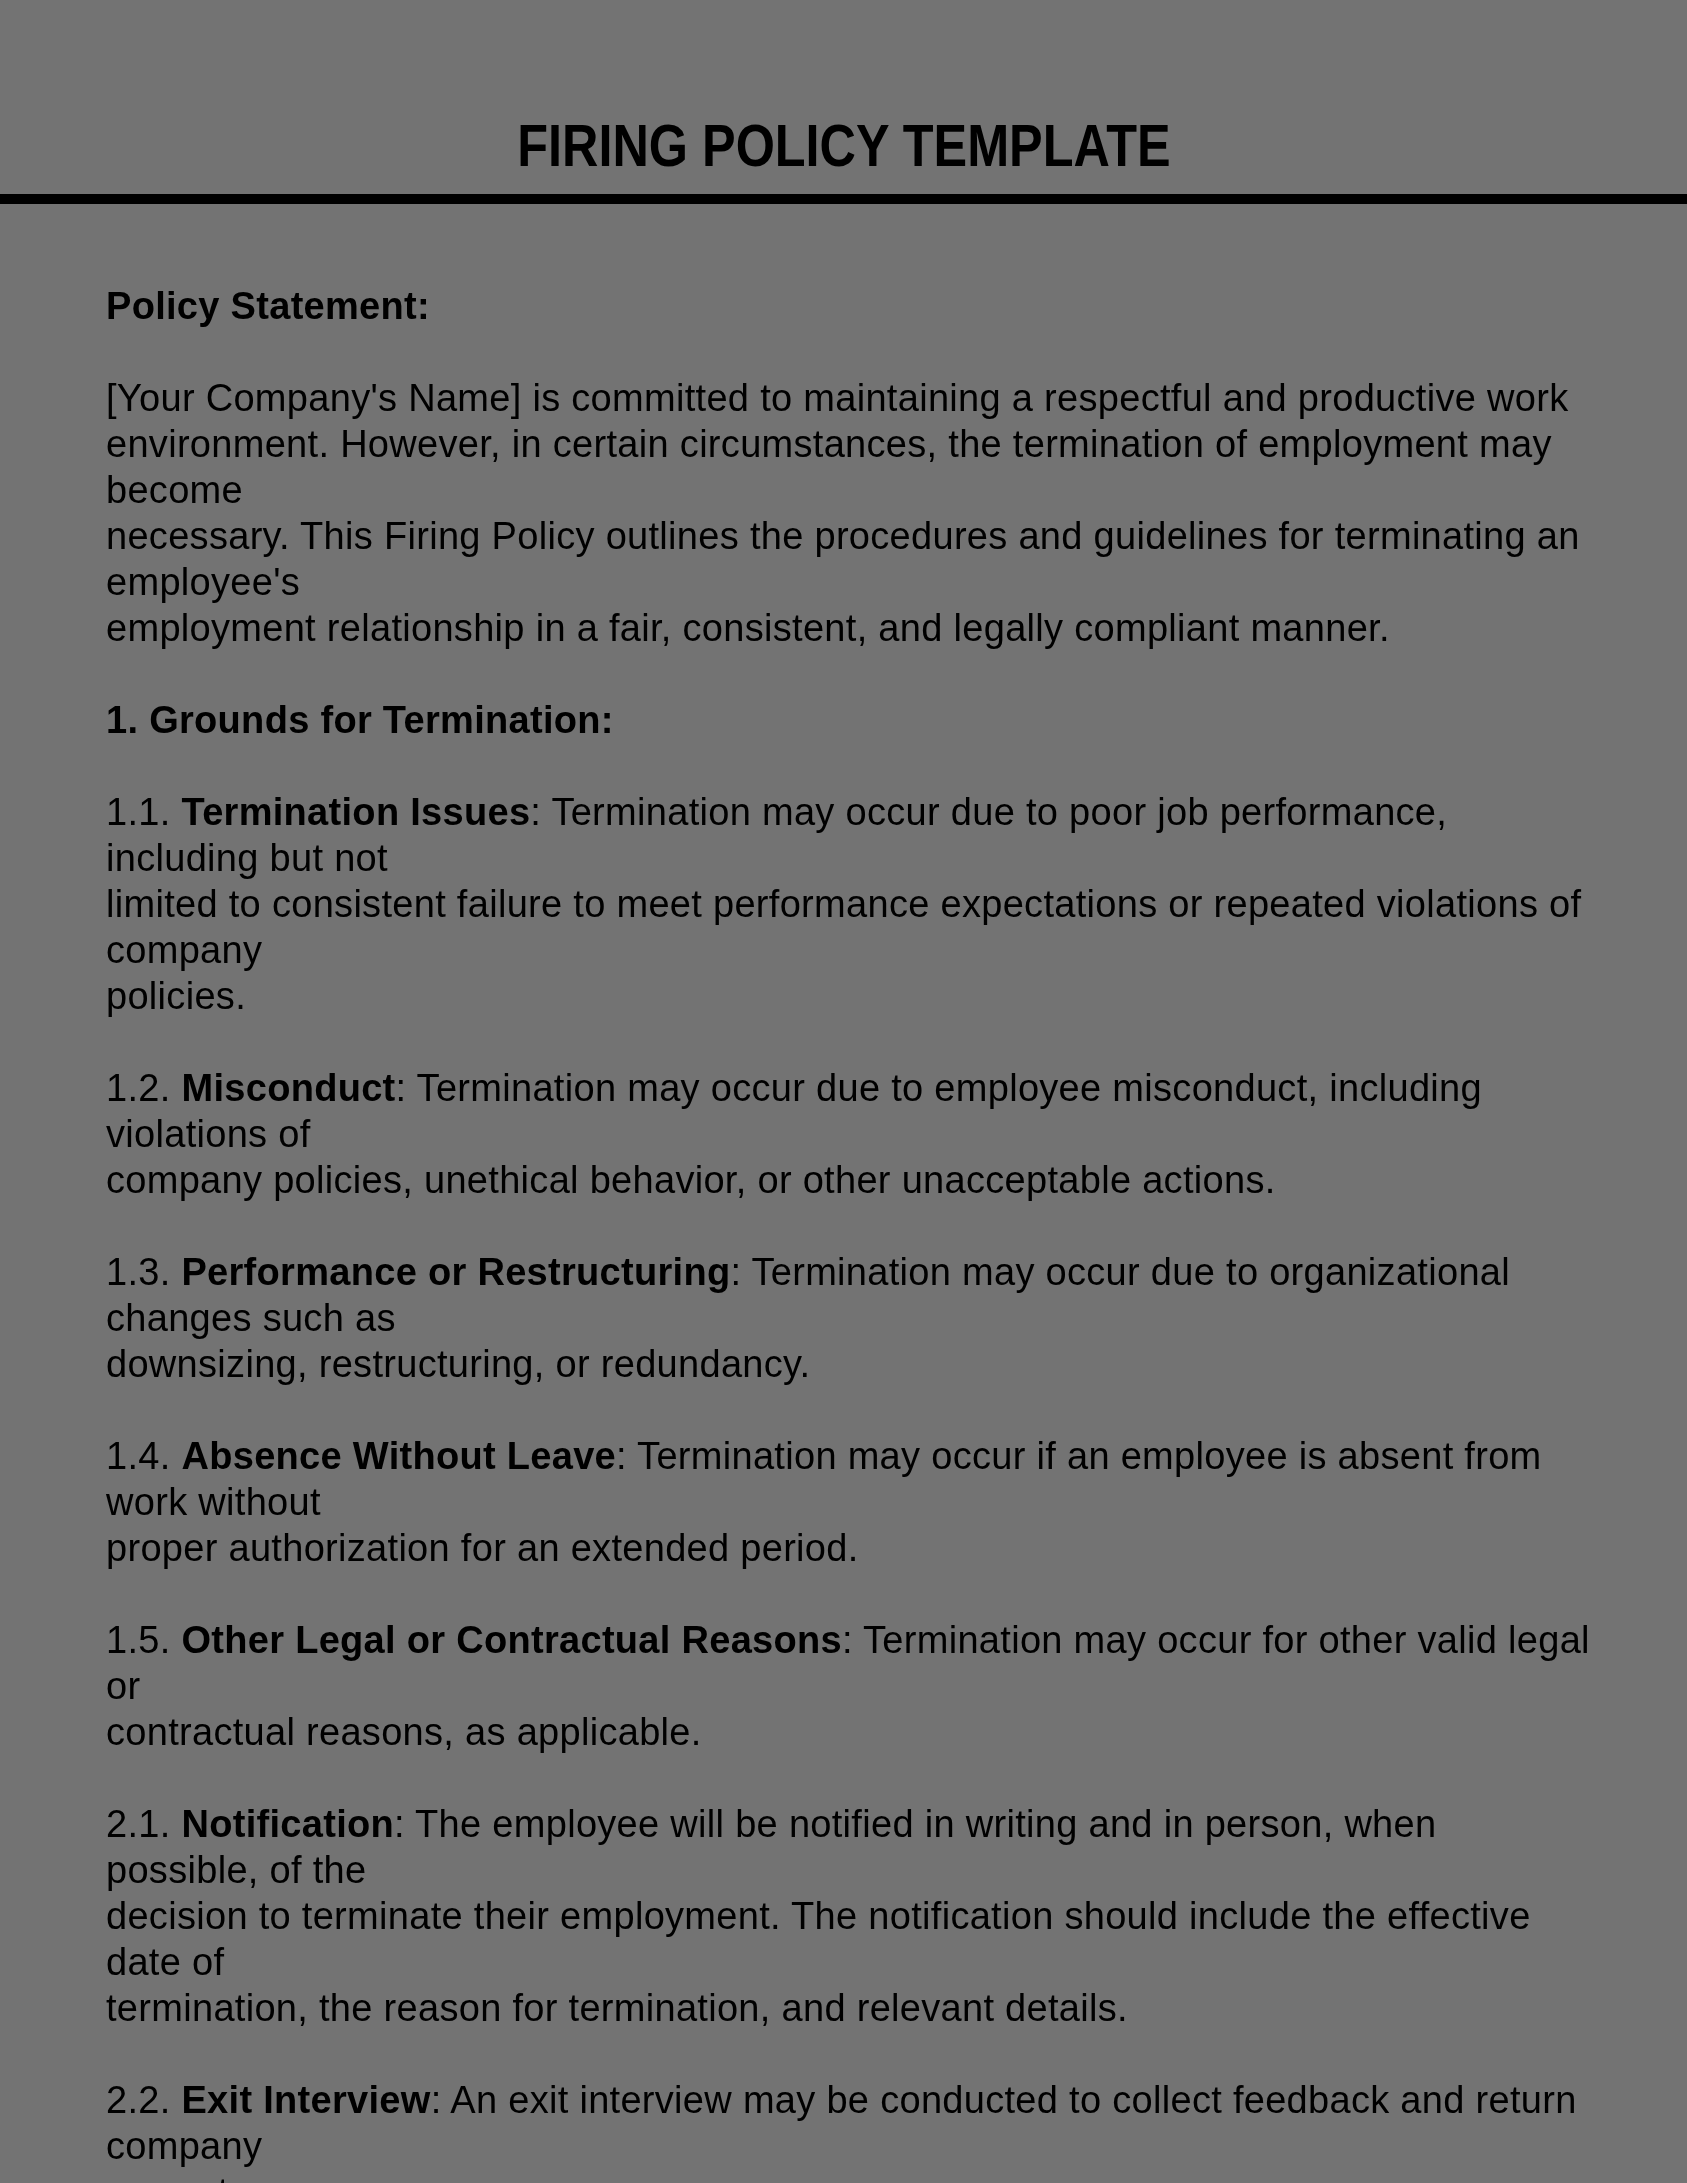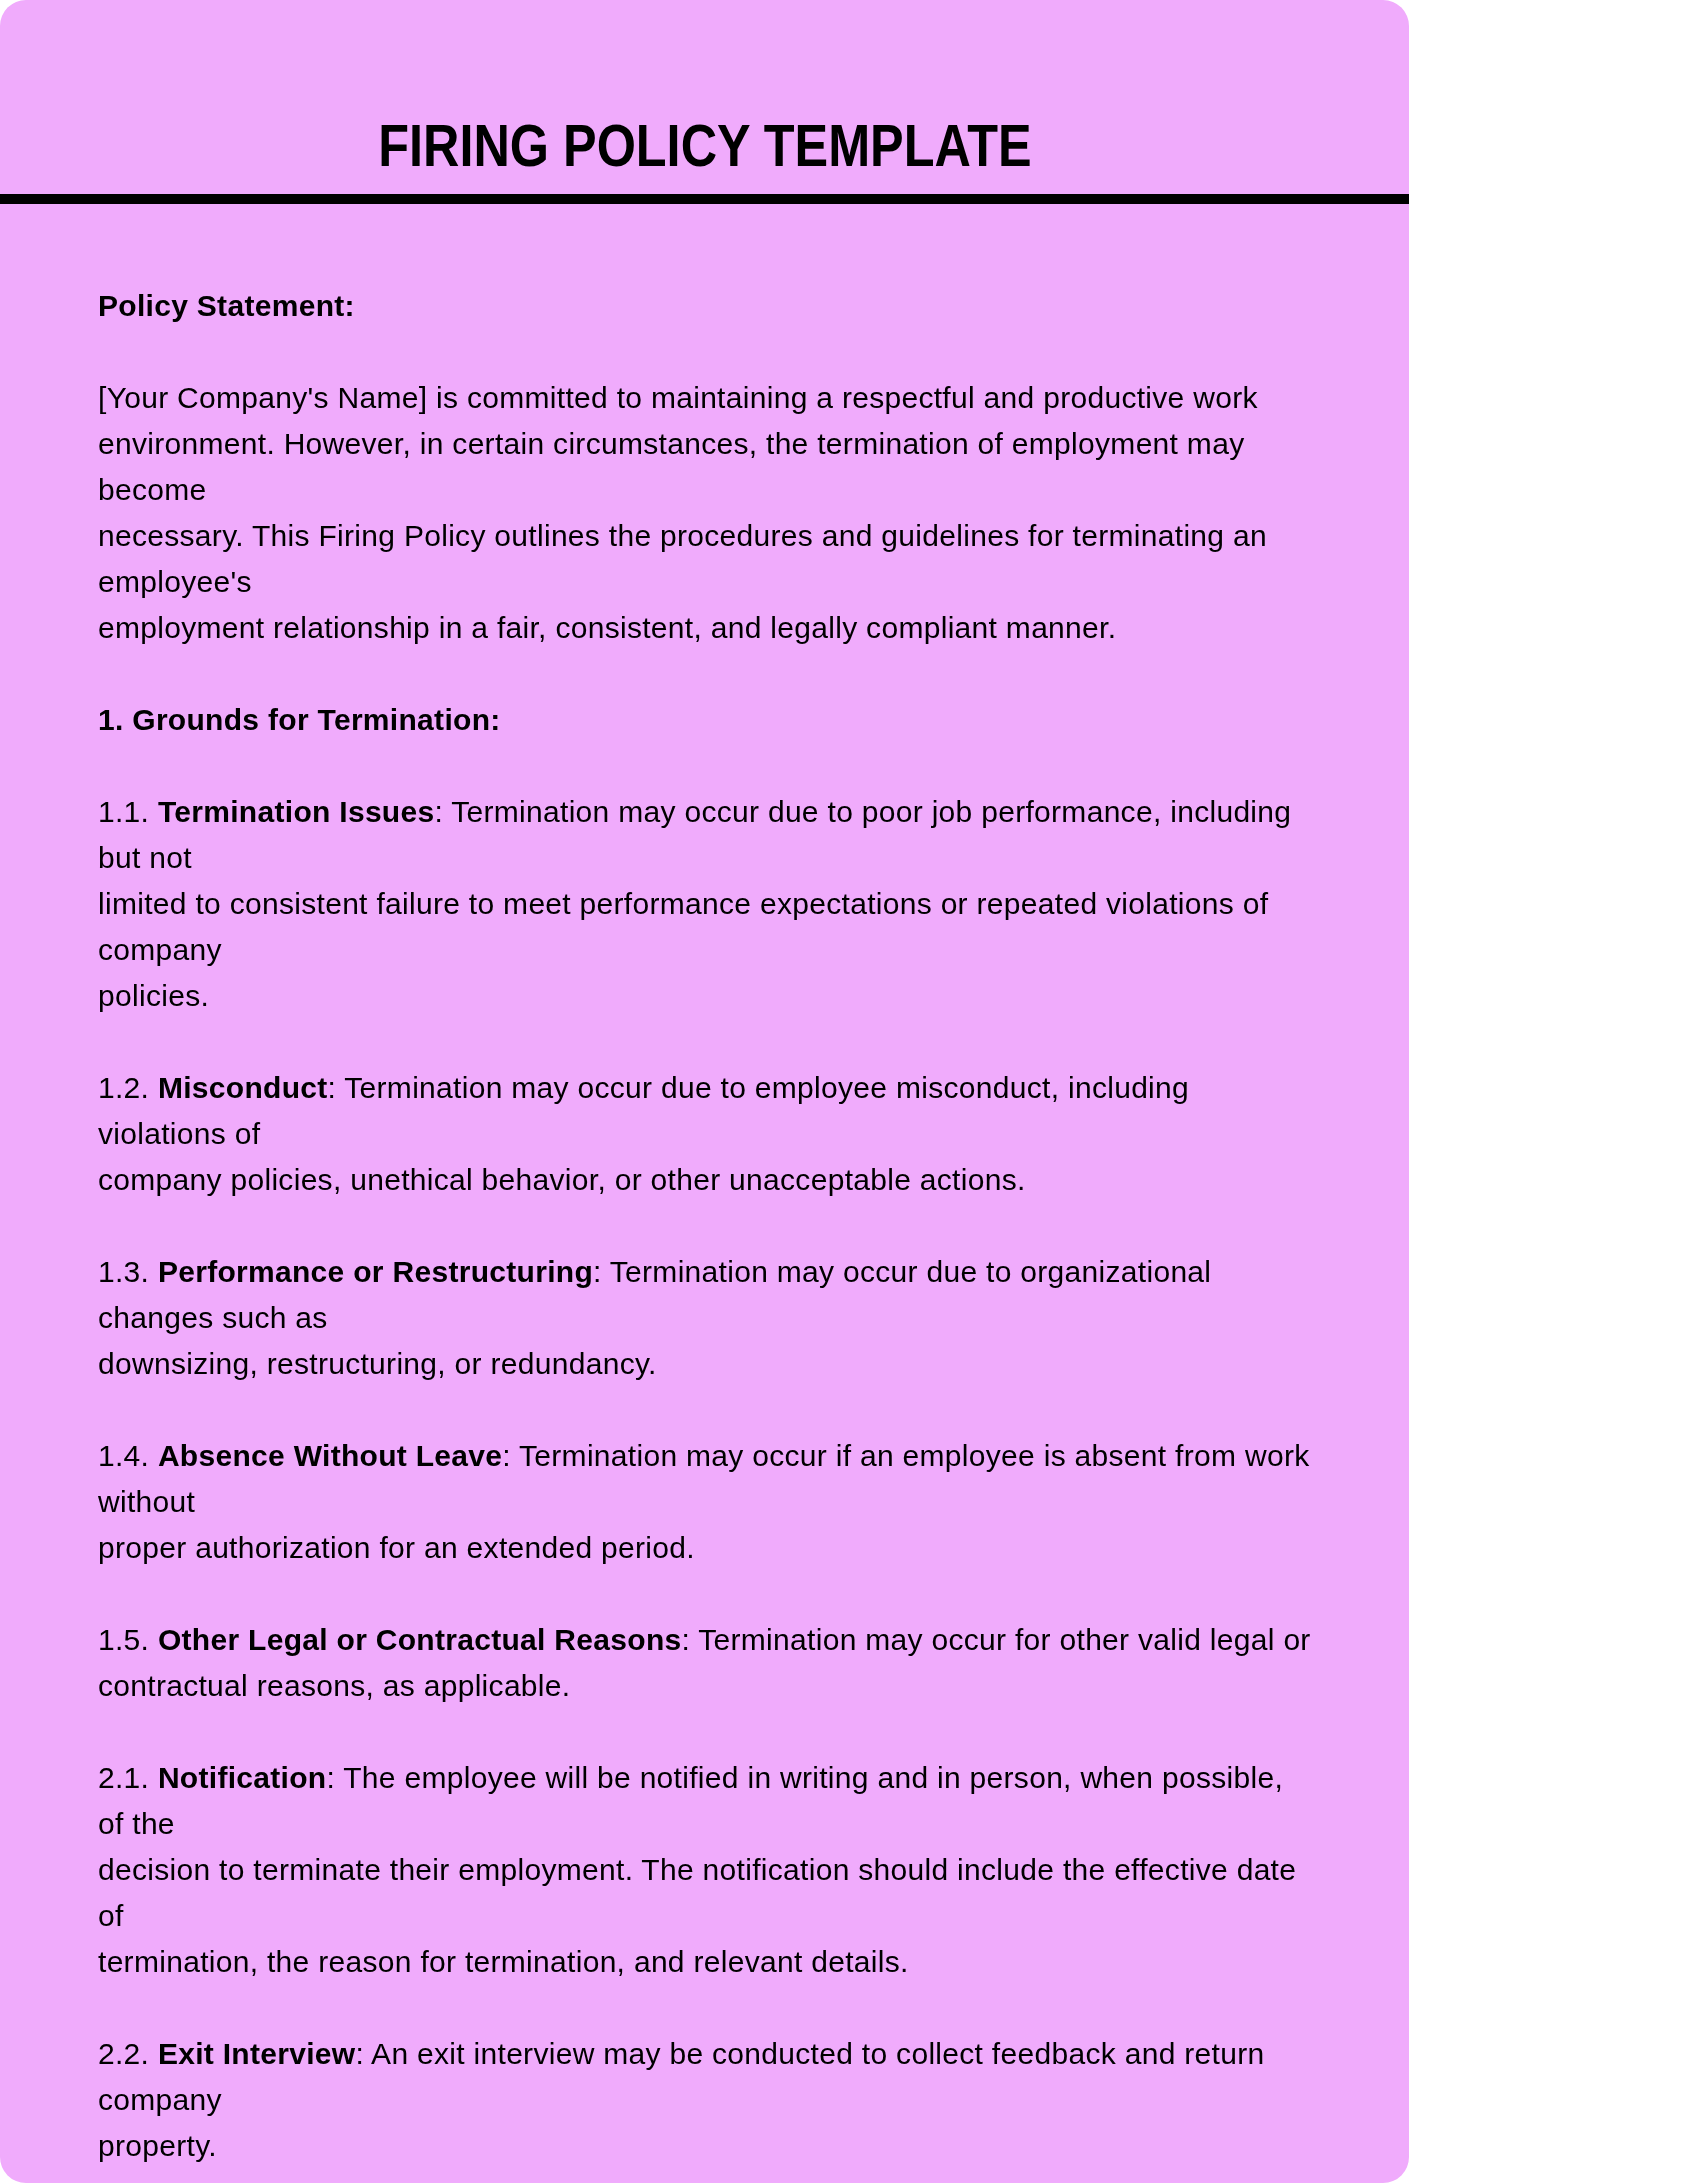--- a/index.html
+++ b/index.html
@@ -1,25 +1,24 @@
 <!DOCTYPE html>
 <html style="font-size:10.6px"><head>
 <meta charset="utf-8">
 <style>
   html, body { margin: 0; padding: 0; }
   .page {
-    width: 1409px;
+    width: 1687px;
     height: 2183px;
-    background: #f0abfc;
+    background: #737373;
     color: #000000;
     font-family: "Liberation Sans", "DejaVu Sans", sans-serif;
     position: relative;
     overflow: hidden;
     box-sizing: border-box;
-    border-radius: 26px;
   }
   .doc-header {
     padding-top: 116px;
     text-align: center;
   }
   .doc-title {
     display: inline-block;
     margin: 0;
     font-size: 60px;
     line-height: 60px;
@@ -32,22 +31,22 @@
   .title-rule {
     width: 100%;
     height: 10px;
     background: #000000;
     margin-top: 18px;
   }
   .content {
     padding: 79px 93px 0 98px;
   }
   .block {
-    margin: 0 0 46px 0;
-    font-size: 30px;
+    margin: 0 0 46px 8px;
+    font-size: 38px;
     line-height: 46px;
     letter-spacing: 0.3px;
     white-space: pre-line;
     color: #000000;
   }
   .heading { font-weight: 700; }
   .label { font-weight: 700; }
 </style>
 </head>
 <body>

